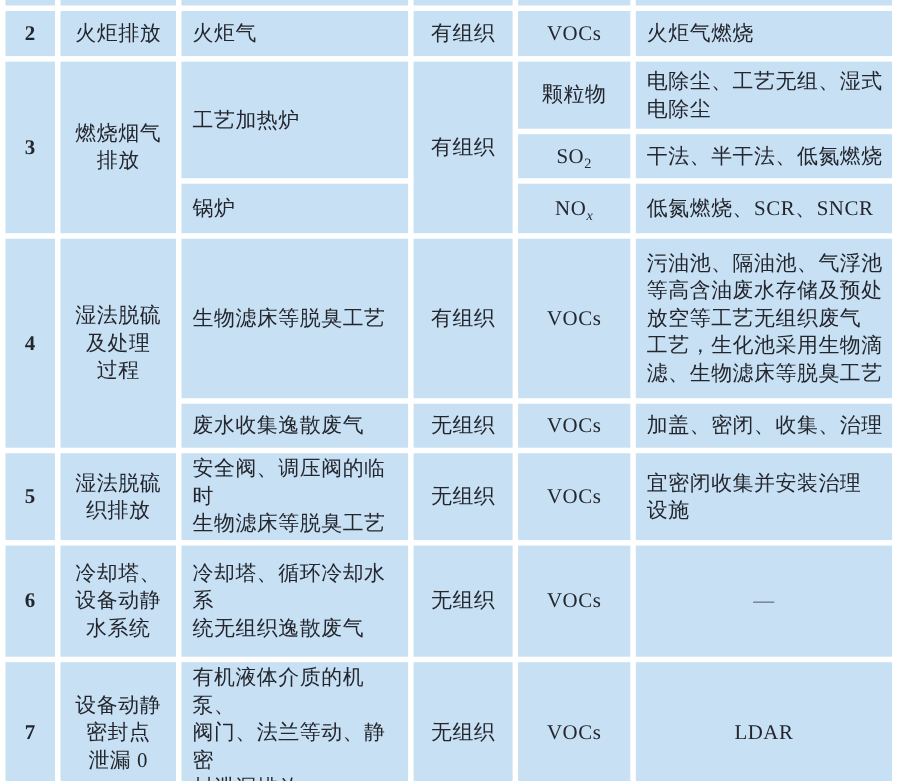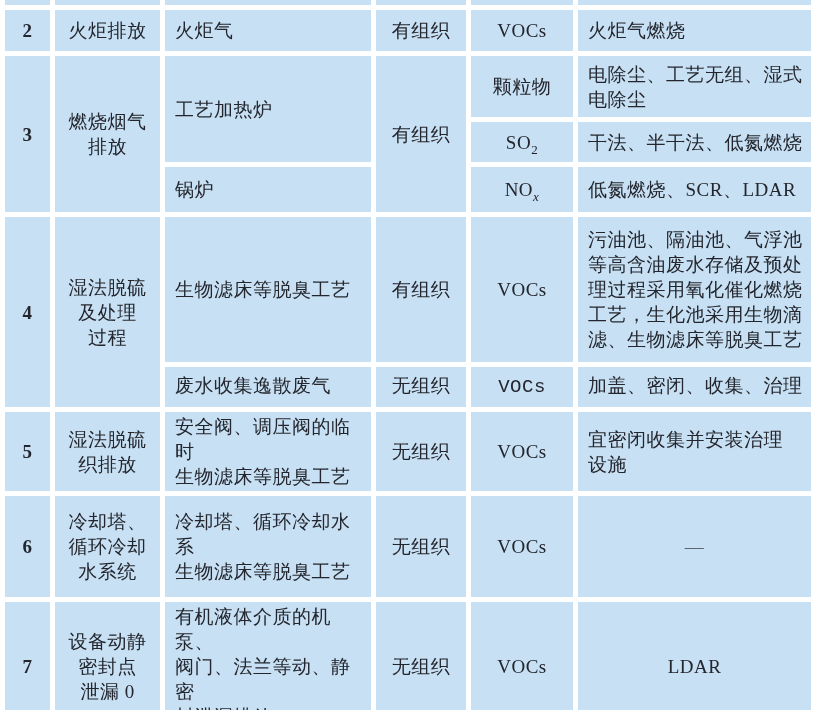--- a/index.html
+++ b/index.html
@@ -37,21 +37,21 @@
     padding-left: 10px;
     padding-right: 8px;
   }
   td.no { font-weight: bold; }
   tr.sliver td { height: 5px; padding: 0; line-height: 0; }
   tr.h-r2  { height: 41px; }
   tr.h-r3a { height: 61px; }
   tr.h-r3b { height: 40px; }
   tr.h-r3c { height: 45px; }
   tr.h-r4a { height: 145px; }
-  tr.h-r4b { height: 40px; font-family: Liberation Mono, monospace; }
+  tr.h-r4b { height: 40px; }
   tr.h-r5  { height: 66px; }
   tr.h-r6  { height: 101px; }
   tr.h-r7  { height: 113px; }
   td.pollutant sub { font-size: 13px; line-height: 0; }
   td.pollutant sub.var { font-style: italic; }
   td.dash { color: #596070; }
 </style>
 </head>
 <body>
 
@@ -94,34 +94,34 @@
     <td class="left">电除尘、工艺无组、湿式
 电除尘</td>
   </tr>
   <tr class="h-r3b">
     <td class="pollutant"><span>SO</span><sub>2</sub></td>
     <td class="left">干法、半干法、低氮燃烧</td>
   </tr>
   <tr class="h-r3c">
     <td class="left">锅炉</td>
     <td class="pollutant"><span>NO</span><sub class="var">x</sub></td>
-    <td class="left">低氮燃烧、SCR、LDAR</td>
+    <td class="left">低氮燃烧、SCR、SNCR</td>
   </tr>
 
   <tr class="h-r4a">
     <td class="no" rowspan="2">4</td>
     <td rowspan="2">湿法脱硫
 及处理
 过程</td>
     <td class="left">生物滤床等脱臭工艺</td>
     <td>有组织</td>
     <td class="pollutant"><span>VOCs</span><sub></sub></td>
     <td class="left">污油池、隔油池、气浮池
 等高含油废水存储及预处
-理过程采用氧化催化燃烧
+放空等工艺无组织废气
 工艺，生化池采用生物滴
 滤、生物滤床等脱臭工艺</td>
   </tr>
   <tr class="h-r4b">
     <td class="left">废水收集逸散废气</td>
     <td>无组织</td>
     <td class="pollutant"><span>VOCs</span><sub></sub></td>
     <td class="left">加盖、密闭、收集、治理</td>
   </tr>
 
@@ -133,24 +133,24 @@
 生物滤床等脱臭工艺</td>
     <td>无组织</td>
     <td class="pollutant"><span>VOCs</span><sub></sub></td>
     <td class="left">宜密闭收集并安装治理
 设施</td>
   </tr>
 
   <tr class="h-r6">
     <td class="no">6</td>
     <td>冷却塔、
-循环冷却
+设备动静
 水系统</td>
     <td class="left">冷却塔、循环冷却水系
-生物滤床等脱臭工艺</td>
+统无组织逸散废气</td>
     <td>无组织</td>
     <td class="pollutant"><span>VOCs</span><sub></sub></td>
     <td class="dash">—</td>
   </tr>
 
   <tr class="h-r7">
     <td class="no">7</td>
     <td>设备动静
 密封点
 泄漏 0</td>

